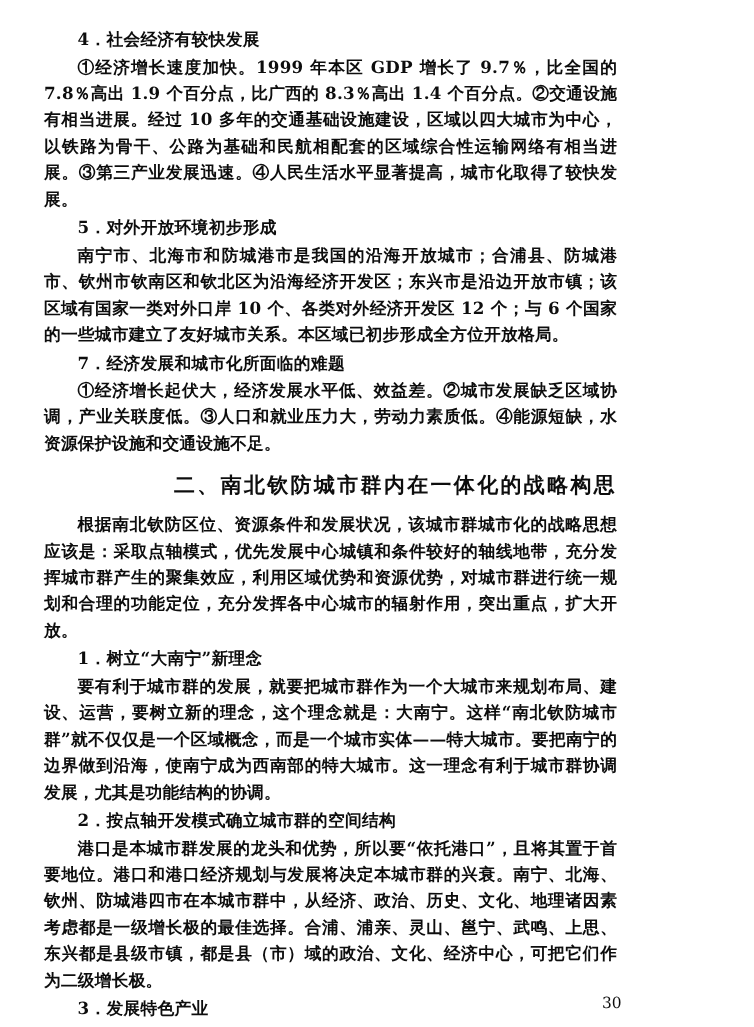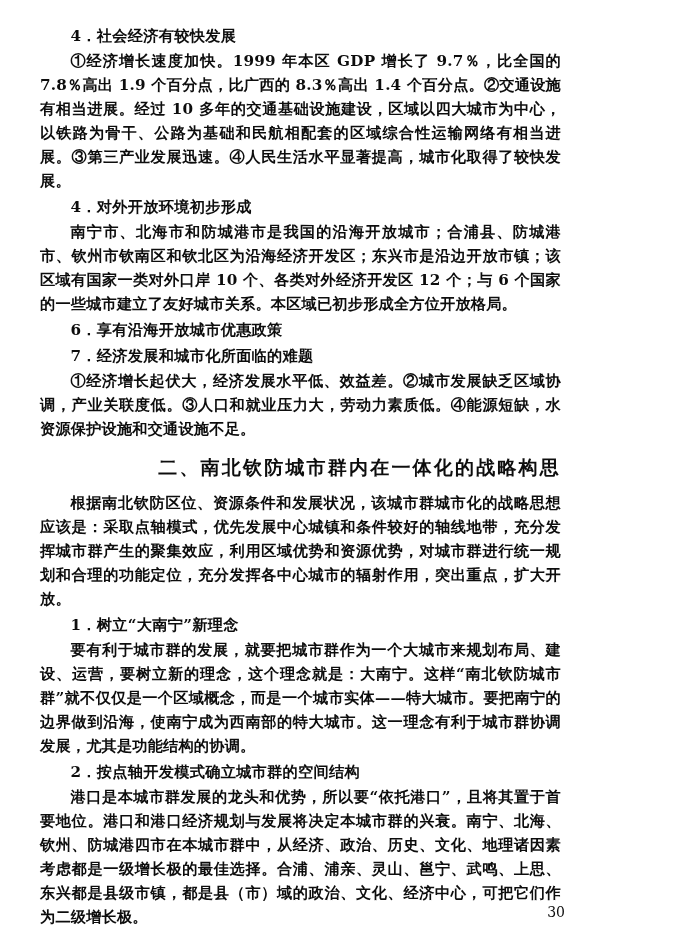--- a/index.html
+++ b/index.html
@@ -60,24 +60,23 @@
 </style>
 </head>
 <body>
 
 <div class="page">
   <div class="doc-body">
 
     <div class="h-sub">4．社会经济有较快发展</div>
     <p class="para">①经济增长速度加快。1999 年本区 GDP 增长了 9.7％，比全国的 7.8％高出 1.9 个百分点，比广西的 8.3％高出 1.4 个百分点。②交通设施有相当进展。经过 10 多年的交通基础设施建设，区域以四大城市为中心，以铁路为骨干、公路为基础和民航相配套的区域综合性运输网络有相当进展。③第三产业发展迅速。④人民生活水平显著提高，城市化取得了较快发展。</p>
 
-    <div class="h-sub">4．对外开放环境初步形成</div>
+    <div class="h-sub">5．对外开放环境初步形成</div>
     <p class="para">南宁市、北海市和防城港市是我国的沿海开放城市；合浦县、防城港市、钦州市钦南区和钦北区为沿海经济开发区；东兴市是沿边开放市镇；该区域有国家一类对外口岸 10 个、各类对外经济开发区 12 个；与 6 个国家的一些城市建立了友好城市关系。本区域已初步形成全方位开放格局。</p>
 
-    <div class="h-sub">6．享有沿海开放城市优惠政策</div>
 
     <div class="h-sub">7．经济发展和城市化所面临的难题</div>
     <p class="para">①经济增长起伏大，经济发展水平低、效益差。②城市发展缺乏区域协调，产业关联度低。③人口和就业压力大，劳动力素质低。④能源短缺，水资源保护设施和交通设施不足。</p>
 
     <div class="h-section">二、南北钦防城市群内在一体化的战略构思</div>
 
     <p class="para">根据南北钦防区位、资源条件和发展状况，该城市群城市化的战略思想应该是：采取点轴模式，优先发展中心城镇和条件较好的轴线地带，充分发挥城市群产生的聚集效应，利用区域优势和资源优势，对城市群进行统一规划和合理的功能定位，充分发挥各中心城市的辐射作用，突出重点，扩大开放。</p>
 
     <div class="h-sub">1．树立“大南宁”新理念</div>
     <p class="para">要有利于城市群的发展，就要把城市群作为一个大城市来规划布局、建设、运营，要树立新的理念，这个理念就是：大南宁。这样“南北钦防城市群”就不仅仅是一个区域概念，而是一个城市实体——特大城市。要把南宁的边界做到沿海，使南宁成为西南部的特大城市。这一理念有利于城市群协调发展，尤其是功能结构的协调。</p>

